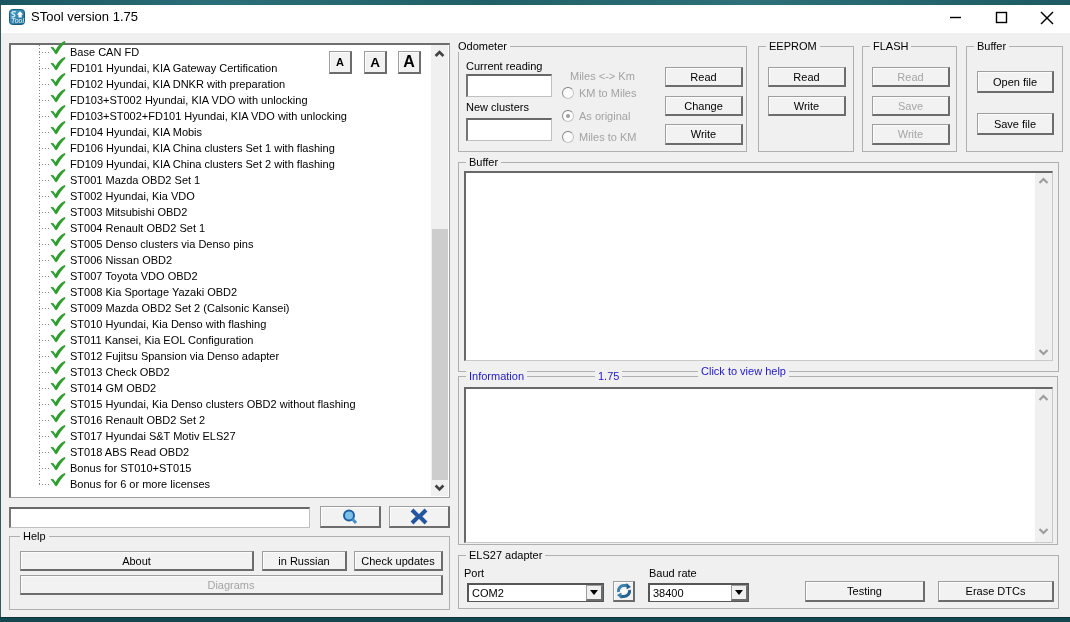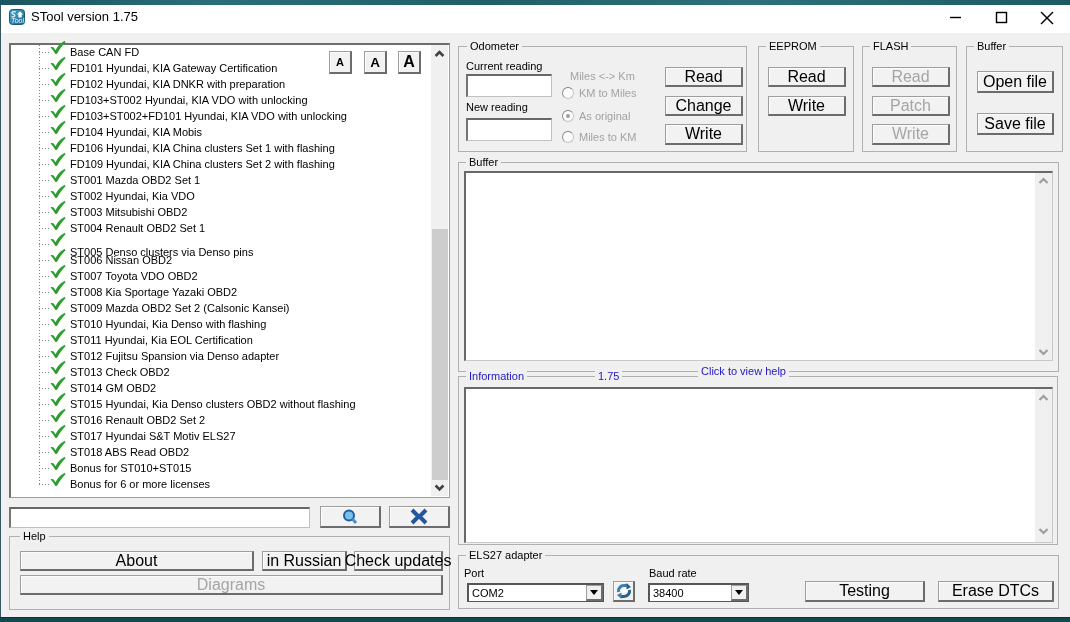--- a/index.html
+++ b/index.html
@@ -21,21 +21,21 @@
 .vdot { position:absolute;width:1px;background-image:repeating-linear-gradient(180deg,#848484 0,#848484 1px,transparent 1px,transparent 3px); }
 .hdot { position:absolute;height:1px;background-image:repeating-linear-gradient(90deg,#848484 0,#848484 1px,transparent 1px,transparent 3px); }
 .chkw { position:absolute; }
 .litxt { position:absolute;font-size:11px;line-height:16px;white-space:pre; }
 
 .btn { position:absolute;background:#f2f2f2;
   border-top:1px solid #9e9e9e;border-left:1px solid #9e9e9e;
   border-right:2px solid #6c6c6c;border-bottom:2px solid #6c6c6c;
   box-shadow:inset 1px 1px 0 #fcfcfc;
   display:flex;align-items:center;justify-content:center;
-  font-size:16px;color:#000;white-space:pre; }
+  font-size:11px;color:#000;white-space:pre; }
 .btn.dis { color:#a5a5a5; }
 
 .inp { position:absolute;background:#fff;border:1px solid #c0c0c0;
   border-top:2px solid #686868;border-left:2px solid #757575; }
 
 .grp { position:absolute;border:1px solid #b0b0b0; }
 .grl { position:absolute;background:#f0f0f0;padding:0 3px;font-size:11px;line-height:11px; }
 .gray { color:#a3a3a3; }
 .blue { color:#2118c4; }
 
@@ -147,21 +147,21 @@
 <div class="litxt" style="left:70px;top:204px">ST003 Mitsubishi OBD2</div>
 <div class="hdot" style="left:39px;top:228px;width:11px"></div>
 <div class="chkw" style="left:50px;top:217px"><svg class="chk" width="16" height="13" viewBox="0 0 16 13">
       <path d="M0.6 6.4 C1.8 5.7 2.9 5.8 3.7 6.6 L5.5 9.2 C7.9 4.7 10.8 1.7 14.6 0 L15.6 1.2 C12.3 4.2 9.4 8.2 7.2 12.6 C6.4 13.3 5.6 13.3 5.0 12.5 C3.8 10.2 2.4 8.2 0.6 6.4 Z" fill="#2e9e2e"></path>
     </svg></div>
 <div class="litxt" style="left:70px;top:220px">ST004 Renault OBD2 Set 1</div>
 <div class="hdot" style="left:39px;top:244px;width:11px"></div>
 <div class="chkw" style="left:50px;top:233px"><svg class="chk" width="16" height="13" viewBox="0 0 16 13">
       <path d="M0.6 6.4 C1.8 5.7 2.9 5.8 3.7 6.6 L5.5 9.2 C7.9 4.7 10.8 1.7 14.6 0 L15.6 1.2 C12.3 4.2 9.4 8.2 7.2 12.6 C6.4 13.3 5.6 13.3 5.0 12.5 C3.8 10.2 2.4 8.2 0.6 6.4 Z" fill="#2e9e2e"></path>
     </svg></div>
-<div class="litxt" style="left:70px;top:244px">ST005 Denso clusters via Denso pins</div>
+<div class="litxt" style="left:70px;top:236px">ST005 Denso clusters via Denso pins</div>
 <div class="hdot" style="left:39px;top:260px;width:11px"></div>
 <div class="chkw" style="left:50px;top:249px"><svg class="chk" width="16" height="13" viewBox="0 0 16 13">
       <path d="M0.6 6.4 C1.8 5.7 2.9 5.8 3.7 6.6 L5.5 9.2 C7.9 4.7 10.8 1.7 14.6 0 L15.6 1.2 C12.3 4.2 9.4 8.2 7.2 12.6 C6.4 13.3 5.6 13.3 5.0 12.5 C3.8 10.2 2.4 8.2 0.6 6.4 Z" fill="#2e9e2e"></path>
     </svg></div>
 <div class="litxt" style="left:70px;top:252px">ST006 Nissan OBD2</div>
 <div class="hdot" style="left:39px;top:276px;width:11px"></div>
 <div class="chkw" style="left:50px;top:265px"><svg class="chk" width="16" height="13" viewBox="0 0 16 13">
       <path d="M0.6 6.4 C1.8 5.7 2.9 5.8 3.7 6.6 L5.5 9.2 C7.9 4.7 10.8 1.7 14.6 0 L15.6 1.2 C12.3 4.2 9.4 8.2 7.2 12.6 C6.4 13.3 5.6 13.3 5.0 12.5 C3.8 10.2 2.4 8.2 0.6 6.4 Z" fill="#2e9e2e"></path>
     </svg></div>
 <div class="litxt" style="left:70px;top:268px">ST007 Toyota VDO OBD2</div>
@@ -177,21 +177,21 @@
 <div class="litxt" style="left:70px;top:300px">ST009 Mazda OBD2 Set 2 (Calsonic Kansei)</div>
 <div class="hdot" style="left:39px;top:324px;width:11px"></div>
 <div class="chkw" style="left:50px;top:313px"><svg class="chk" width="16" height="13" viewBox="0 0 16 13">
       <path d="M0.6 6.4 C1.8 5.7 2.9 5.8 3.7 6.6 L5.5 9.2 C7.9 4.7 10.8 1.7 14.6 0 L15.6 1.2 C12.3 4.2 9.4 8.2 7.2 12.6 C6.4 13.3 5.6 13.3 5.0 12.5 C3.8 10.2 2.4 8.2 0.6 6.4 Z" fill="#2e9e2e"></path>
     </svg></div>
 <div class="litxt" style="left:70px;top:316px">ST010 Hyundai, Kia Denso with flashing</div>
 <div class="hdot" style="left:39px;top:340px;width:11px"></div>
 <div class="chkw" style="left:50px;top:329px"><svg class="chk" width="16" height="13" viewBox="0 0 16 13">
       <path d="M0.6 6.4 C1.8 5.7 2.9 5.8 3.7 6.6 L5.5 9.2 C7.9 4.7 10.8 1.7 14.6 0 L15.6 1.2 C12.3 4.2 9.4 8.2 7.2 12.6 C6.4 13.3 5.6 13.3 5.0 12.5 C3.8 10.2 2.4 8.2 0.6 6.4 Z" fill="#2e9e2e"></path>
     </svg></div>
-<div class="litxt" style="left:70px;top:332px">ST011 Hyundai, Kia EOL Certification</div>
+<div class="litxt" style="left:70px;top:332px">ST011 Kansei, Kia EOL Configuration</div>
 <div class="hdot" style="left:39px;top:356px;width:11px"></div>
 <div class="chkw" style="left:50px;top:345px"><svg class="chk" width="16" height="13" viewBox="0 0 16 13">
       <path d="M0.6 6.4 C1.8 5.7 2.9 5.8 3.7 6.6 L5.5 9.2 C7.9 4.7 10.8 1.7 14.6 0 L15.6 1.2 C12.3 4.2 9.4 8.2 7.2 12.6 C6.4 13.3 5.6 13.3 5.0 12.5 C3.8 10.2 2.4 8.2 0.6 6.4 Z" fill="#2e9e2e"></path>
     </svg></div>
 <div class="litxt" style="left:70px;top:348px">ST012 Fujitsu Spansion via Denso adapter</div>
 <div class="hdot" style="left:39px;top:372px;width:11px"></div>
 <div class="chkw" style="left:50px;top:361px"><svg class="chk" width="16" height="13" viewBox="0 0 16 13">
       <path d="M0.6 6.4 C1.8 5.7 2.9 5.8 3.7 6.6 L5.5 9.2 C7.9 4.7 10.8 1.7 14.6 0 L15.6 1.2 C12.3 4.2 9.4 8.2 7.2 12.6 C6.4 13.3 5.6 13.3 5.0 12.5 C3.8 10.2 2.4 8.2 0.6 6.4 Z" fill="#2e9e2e"></path>
     </svg></div>
 <div class="litxt" style="left:70px;top:364px">ST013 Check OBD2</div>
@@ -258,45 +258,45 @@
 </div>
 
 <div class="grp" style="left:9px;top:536px;width:441px;height:74px"></div>
 <div class="grl" style="left:20px;top:531px">Help</div>
 <div class="btn" style="left:20px;top:551px;width:234px;height:20px">About</div>
 <div class="btn" style="left:262px;top:551px;width:85px;height:20px">in Russian</div>
 <div class="btn" style="left:354px;top:551px;width:89px;height:20px">Check updates</div>
 <div class="btn dis" style="left:20px;top:575px;width:423px;height:20px">Diagrams</div>
 
 <div class="grp" style="left:458px;top:46px;width:289px;height:106px"></div>
-<div class="grl" style="left:467px;top:41px">Odometer</div>
+<div class="grl" style="left:455px;top:41px">Odometer</div>
 <div class="lbl" style="left:466px;top:60px">Current reading</div>
 <div class="inp" style="left:466px;top:74px;width:86px;height:23px"></div>
-<div class="lbl" style="left:466px;top:101px">New reading</div>
+<div class="lbl" style="left:466px;top:101px">New clusters</div>
 <div class="inp" style="left:466px;top:118px;width:86px;height:23px"></div>
 <div class="lbl gray" style="left:570px;top:70px">Miles &lt;-&gt; Km</div>
 <div class="radio" style="left:562px;top:87px"></div>
 <div class="lbl gray" style="left:579px;top:87px">KM to Miles</div>
 <div class="radio sel" style="left:562px;top:110px"></div>
 <div class="lbl gray" style="left:579px;top:110px">As original</div>
 <div class="radio" style="left:562px;top:131px"></div>
 <div class="lbl gray" style="left:579px;top:131px">Miles to KM</div>
 <div class="btn" style="left:665px;top:67px;width:78px;height:20px">Read</div>
 <div class="btn" style="left:665px;top:96px;width:78px;height:20px">Change</div>
 <div class="btn" style="left:665px;top:124px;width:78px;height:21px">Write</div>
 
 <div class="grp" style="left:758px;top:46px;width:96px;height:106px"></div>
 <div class="grl" style="left:766px;top:41px">EEPROM</div>
 <div class="btn" style="left:768px;top:67px;width:78px;height:20px">Read</div>
 <div class="btn" style="left:768px;top:96px;width:78px;height:20px">Write</div>
 
 <div class="grp" style="left:862px;top:46px;width:95px;height:106px"></div>
 <div class="grl" style="left:870px;top:41px">FLASH</div>
 <div class="btn dis" style="left:872px;top:67px;width:78px;height:20px">Read</div>
-<div class="btn dis" style="left:872px;top:96px;width:78px;height:20px">Patch</div>
+<div class="btn dis" style="left:872px;top:96px;width:78px;height:20px">Save</div>
 <div class="btn dis" style="left:872px;top:124px;width:78px;height:21px">Write</div>
 
 <div class="grp" style="left:966px;top:46px;width:97px;height:106px"></div>
 <div class="grl" style="left:974px;top:41px">Buffer</div>
 <div class="btn" style="left:977px;top:71px;width:77px;height:22px">Open file</div>
 <div class="btn" style="left:977px;top:113px;width:77px;height:22px">Save file</div>
 
 <div class="grp" style="left:458px;top:162px;width:601px;height:210px"></div>
 <div class="grl" style="left:466px;top:157px">Buffer</div>
 <div class="ta" style="left:464px;top:171px;width:589px;height:190px"></div>

